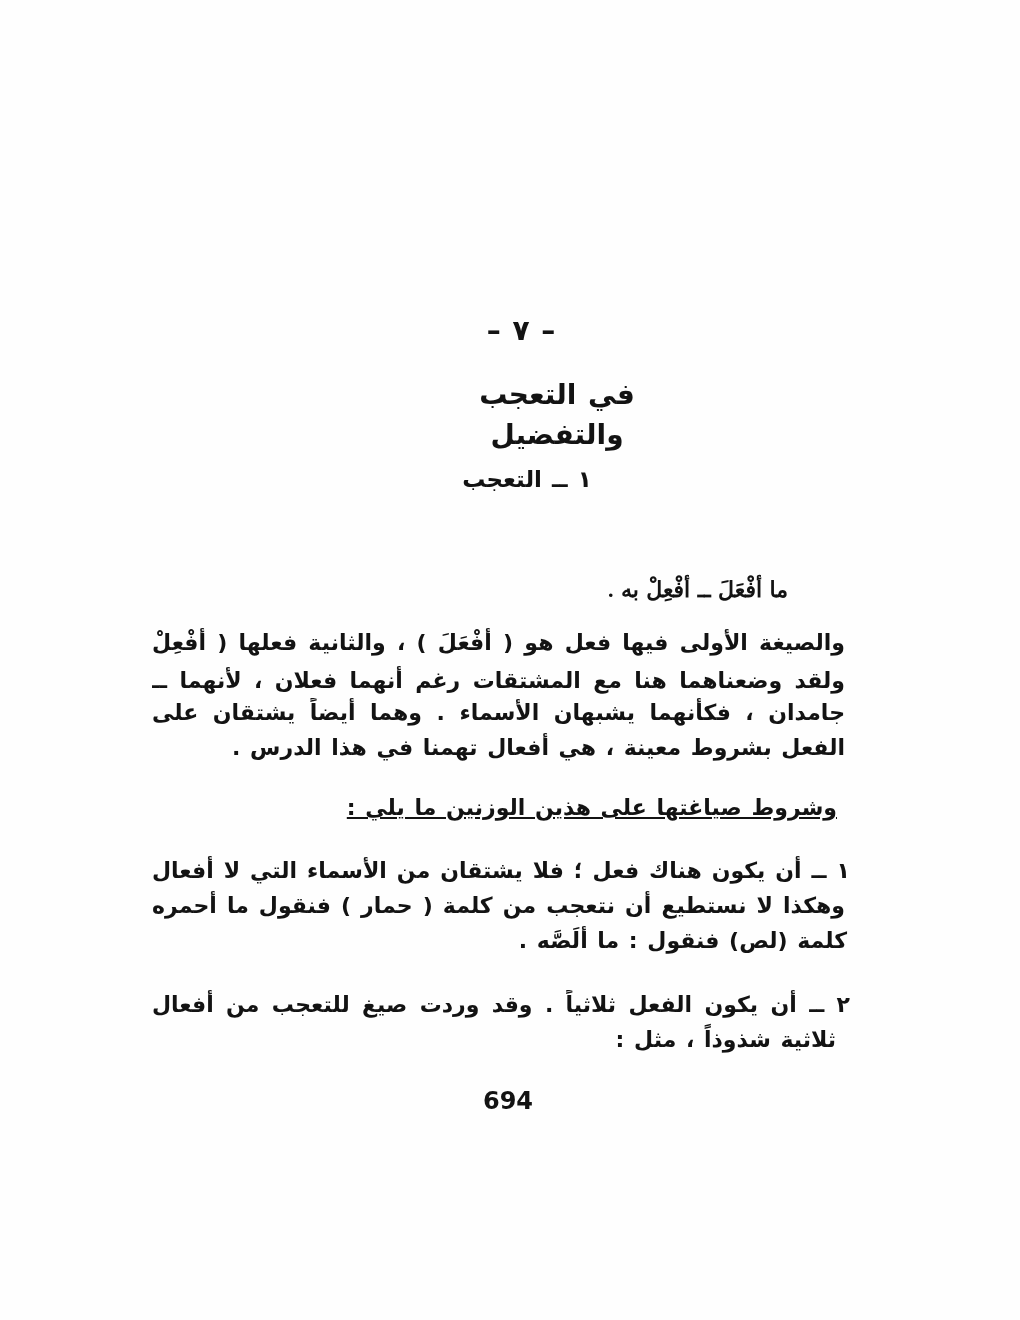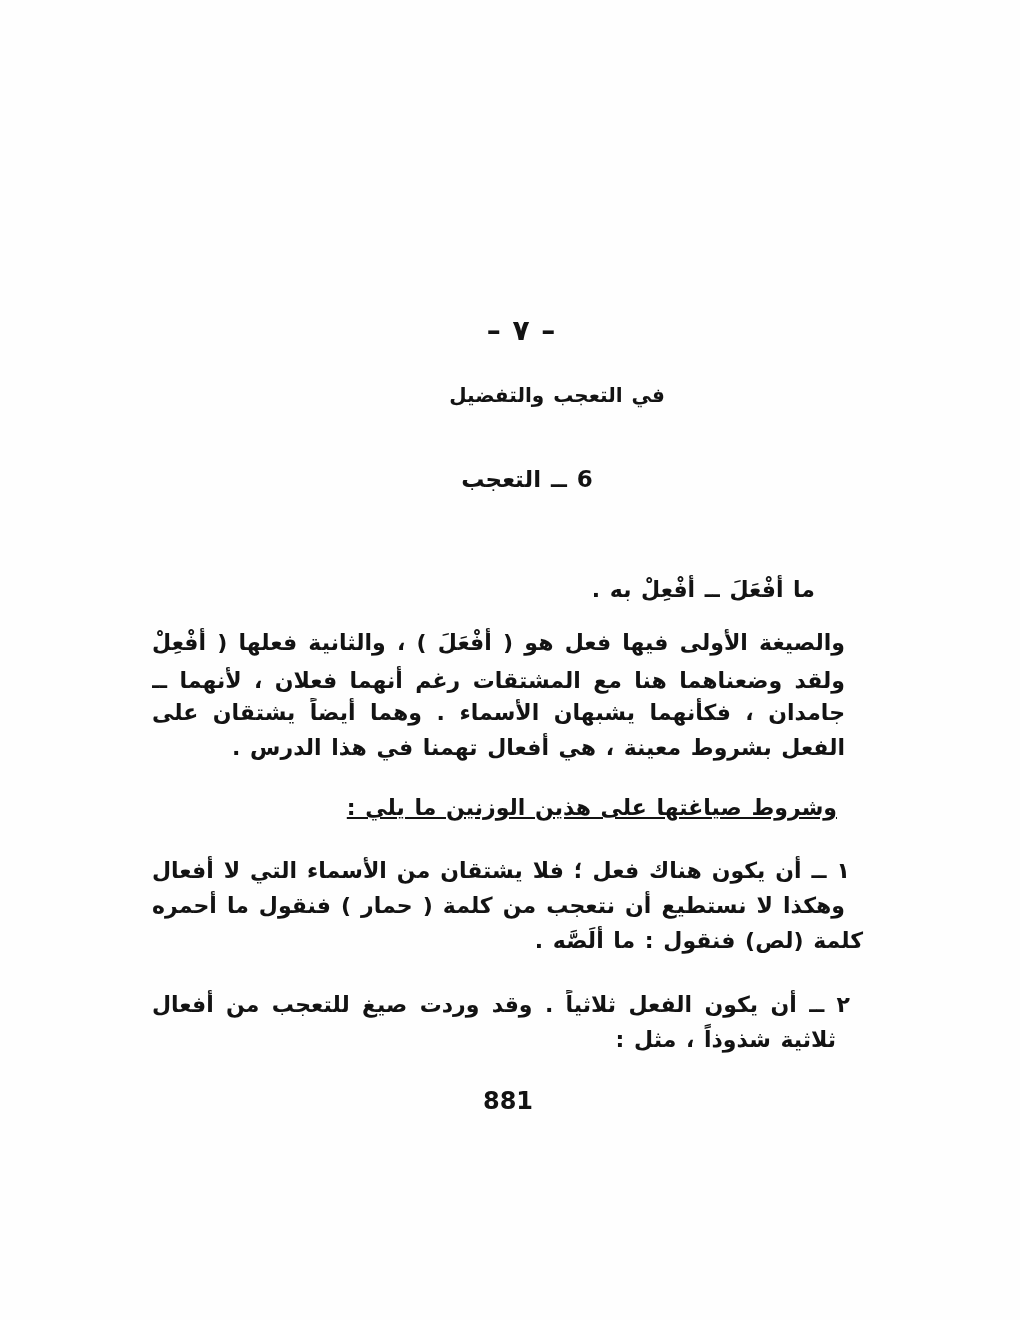--- a/index.html
+++ b/index.html
@@ -32,21 +32,21 @@
     top: 315px;
     left: 411px;
     width: 220px;
     font-size: 28px;
     line-height: 32px;
   }
   .title {
     top: 375px;
     left: 407px;
     width: 300px;
-    font-size: 20px;
+    font-size: 28px;
     line-height: 40px;
   }
   .section {
     top: 464px;
     left: 427px;
     width: 200px;
     font-size: 23px;
   }
   .rline {
     white-space: nowrap;
@@ -69,34 +69,34 @@
 </style>
 </head>
 <body>
 
 <div class="page">
 
   <div class="t center chapter">– ٧ –</div>
 
   <div class="t center title">في التعجب والتفضيل</div>
 
-  <div class="t center section">6 ــ التعجب</div>
+  <div class="t center section">١ ــ التعجب</div>
 
 
-  <div class="t rline" style="top:575px; right:205px;">ما أفْعَلَ ــ أفْعِلْ به .</div>
+  <div class="t rline" style="top:575px; right:232px;font-family:Liberation Serif, serif;">ما أفْعَلَ ــ أفْعِلْ به .</div>
 
   <div class="t jline" style="top:628px;">والصيغة الأولى فيها فعل هو ( أفْعَلَ ) ، والثانية فعلها ( أفْعِلْ ) .</div>
   <div class="t jline" style="top:666px;">ولقد وضعناهما هنا مع المشتقات رغم أنهما فعلان ، لأنهما ــ في الحق ــ فعلان</div>
   <div class="t jline" style="top:698px;">جامدان ، فكأنهما يشبهان الأسماء . وهما أيضاً يشتقان على هذا الوزن من</div>
   <div class="t rline" style="top:733px; right:175px;">الفعل بشروط معينة ، هي أفعال تهمنا في هذا الدرس .</div>
 
   <div class="t rline" style="top:793px; right:183px;text-decoration:underline;">وشروط صياغتها على هذين الوزنين ما يلي :</div>
 
   <div class="t jline" style="top:856px; right:170px;">١ ــ أن يكون هناك فعل ؛ فلا يشتقان من الأسماء التي لا أفعال لها ،</div>
   <div class="t jline" style="top:891px;">وهكذا لا نستطيع أن نتعجب من كلمة ( حمار ) فنقول ما أحمره ، ولا من</div>
-  <div class="t rline" style="top:926px; right:157px;margin-left:48px;">كلمة (لص) فنقول : ما ألَصَّه .</div>
+  <div class="t rline" style="top:926px; right:173px;margin-left:48px;">كلمة (لص) فنقول : ما ألَصَّه .</div>
 
   <div class="t jline" style="top:990px; right:170px;">٢ ــ أن يكون الفعل ثلاثياً . وقد وردت صيغ للتعجب من أفعال غير</div>
   <div class="t rline" style="top:1025px; right:184px;">ثلاثية شذوذاً ، مثل :</div>
 
-  <div class="t center pagenum">881</div>
+  <div class="t center pagenum">694</div>
 
 </div>
 
 </body></html>

